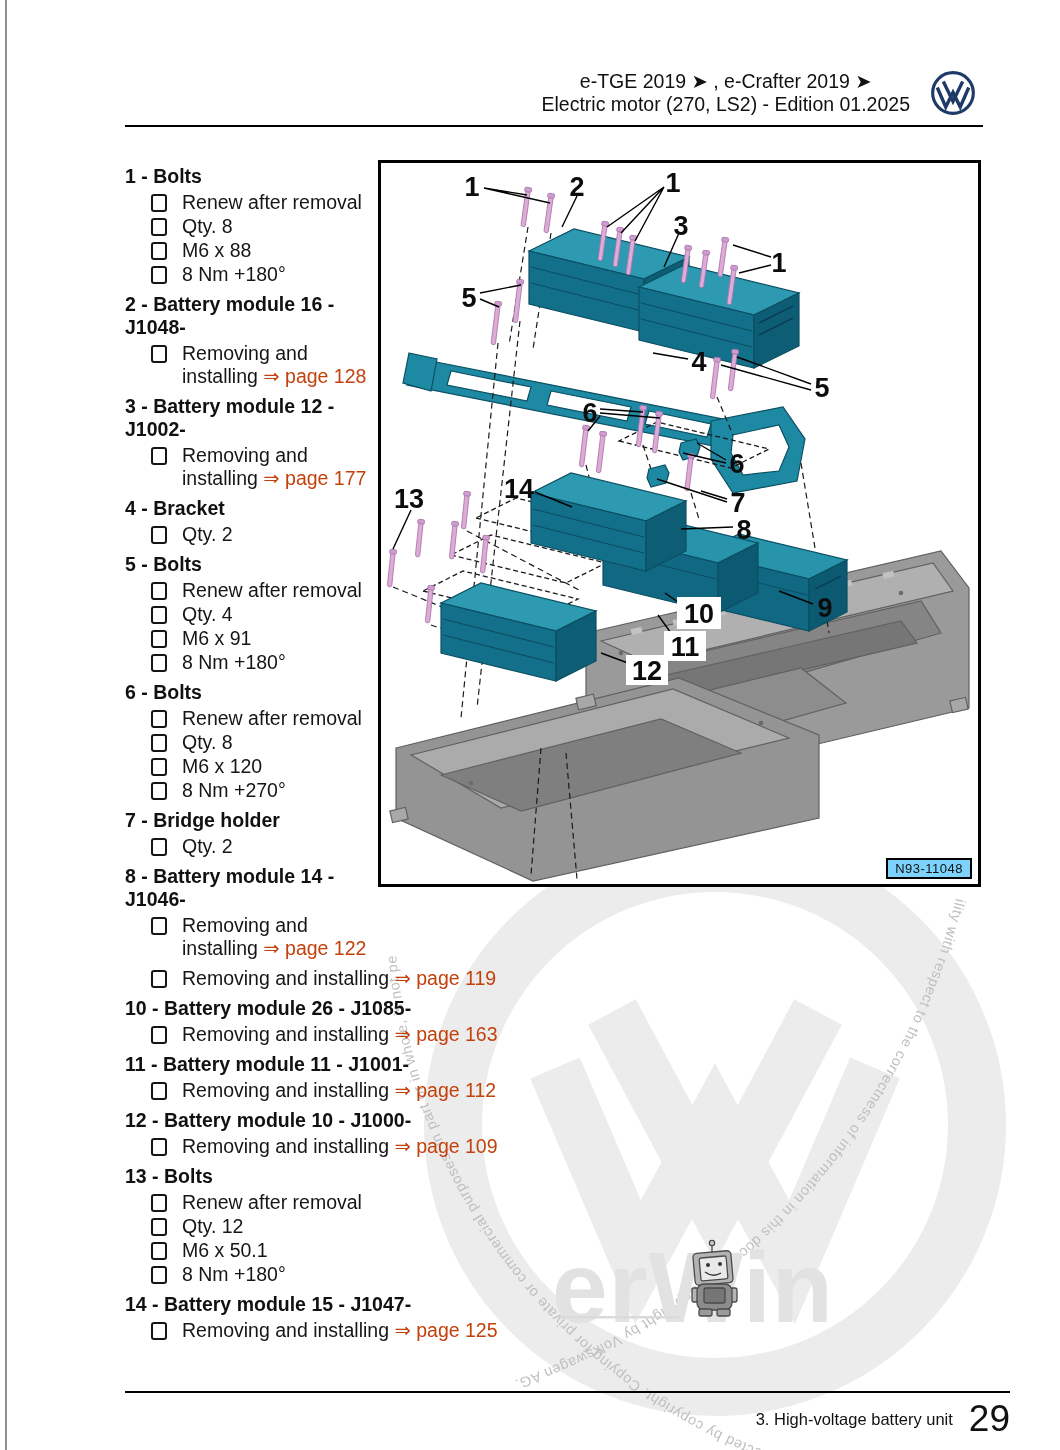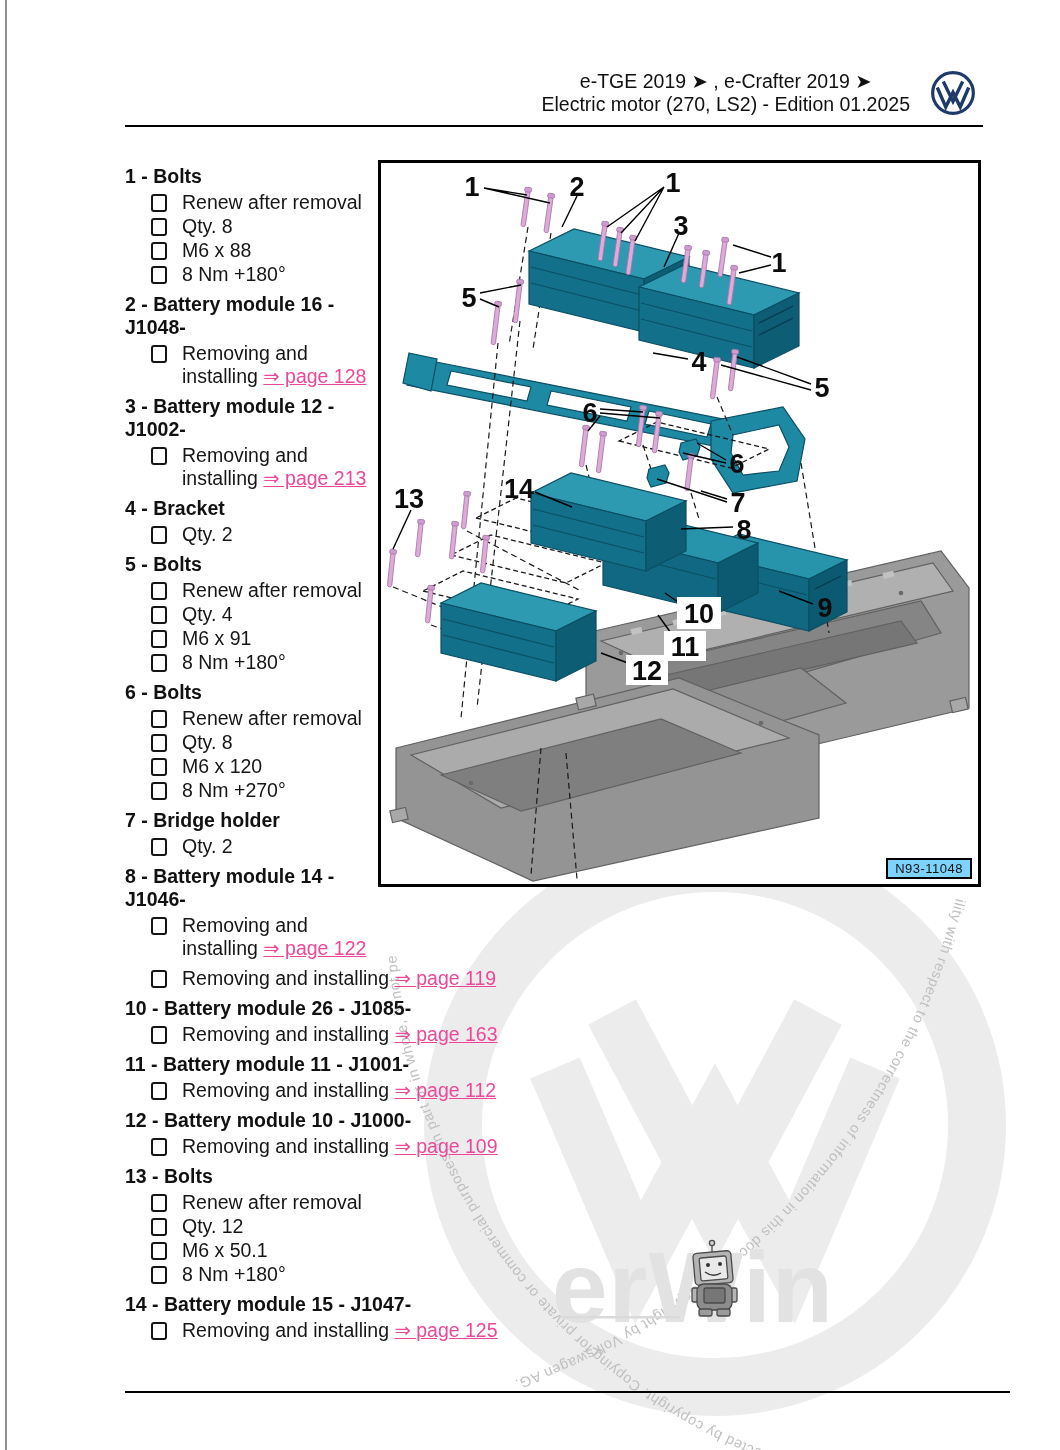--- a/index.html
+++ b/index.html
@@ -18,21 +18,21 @@
               position:relative;background:#fff;}
   .fig-label{position:absolute;right:6px;bottom:5px;border:2px solid #000;background:#7dd3fc;
              font-size:13px;padding:1px 7px;letter-spacing:.5px;}
   
   .sec{margin-top:7px;}
   .sec-title{font-weight:bold;font-size:19.5px;line-height:23px;margin-bottom:3px;}
   .item{display:flex;font-size:19.5px;line-height:23px;padding-left:24px;margin-bottom:1px;}
   .cb{width:12px;height:14px;border:2px solid #151515;border-radius:3px;flex:none;
       margin:3px 15px 0 2px;background:#fff;}
   .itxt{color:#161616;}
-  .plink{color:#ec4899;text-decoration:underline;cursor:pointer;white-space:nowrap;}
+  .plink{color:#c2410c;cursor:pointer;white-space:nowrap;}
   
   .callout{font-family:"Liberation Sans",sans-serif;font-weight:bold;font-size:27px;fill:#0c0c0c;text-anchor:middle;}
   
   .footer-rule{position:absolute;left:125px;top:1391px;width:885px;height:2px;background:#000;z-index:2;}
   .footer-row{position:absolute;left:125px;top:1398px;width:885px;text-align:right;z-index:2;}
   .footer-row .sect{font-size:16.5px;vertical-align:baseline;}
   .footer-row .pagenum{font-size:37px;margin-left:16px;vertical-align:-6px;}
   .arc-text{font-family:"Liberation Sans",sans-serif;font-size:14.5px;fill:#bfbfbf;letter-spacing:.6px;}
   .erwin{font-family:"Liberation Sans",sans-serif;font-weight:bold;font-size:100px;fill:#e2e2e2;letter-spacing:1px;}
 </style>
@@ -374,21 +374,21 @@
           <div class="sec-title">2 - Battery module 16 - J1048-</div>
           <div class="item">
             <span class="cb"></span>
             <span class="itxt">Removing and installing <a class="plink">⇒ page 128</a></span>
           </div>
         </div>
         <div class="sec">
           <div class="sec-title">3 - Battery module 12 - J1002-</div>
           <div class="item">
             <span class="cb"></span>
-            <span class="itxt">Removing and installing <a class="plink">⇒ page 213</a></span>
+            <span class="itxt">Removing and installing <a class="plink">⇒ page 177</a></span>
           </div>
         </div>
         <div class="sec">
           <div class="sec-title">4 - Bracket</div>
           <div class="item">
             <span class="cb"></span>
             <span class="itxt">Qty. 2</span>
           </div>
         </div>
         <div class="sec">
@@ -493,13 +493,16 @@
           <div class="sec-title">14 - Battery module 15 - J1047-</div>
           <div class="item">
             <span class="cb"></span>
             <span class="itxt">Removing and installing <a class="plink">⇒ page 125</a></span>
           </div>
         </div>
       </div>
   </main>
 
   <div class="footer-rule"></div>
+  <div class="footer-row">
+    <span class="sect">3. High-voltage battery unit</span><span class="pagenum">29</span>
+  </div>
 </div>
 
 </body></html>

